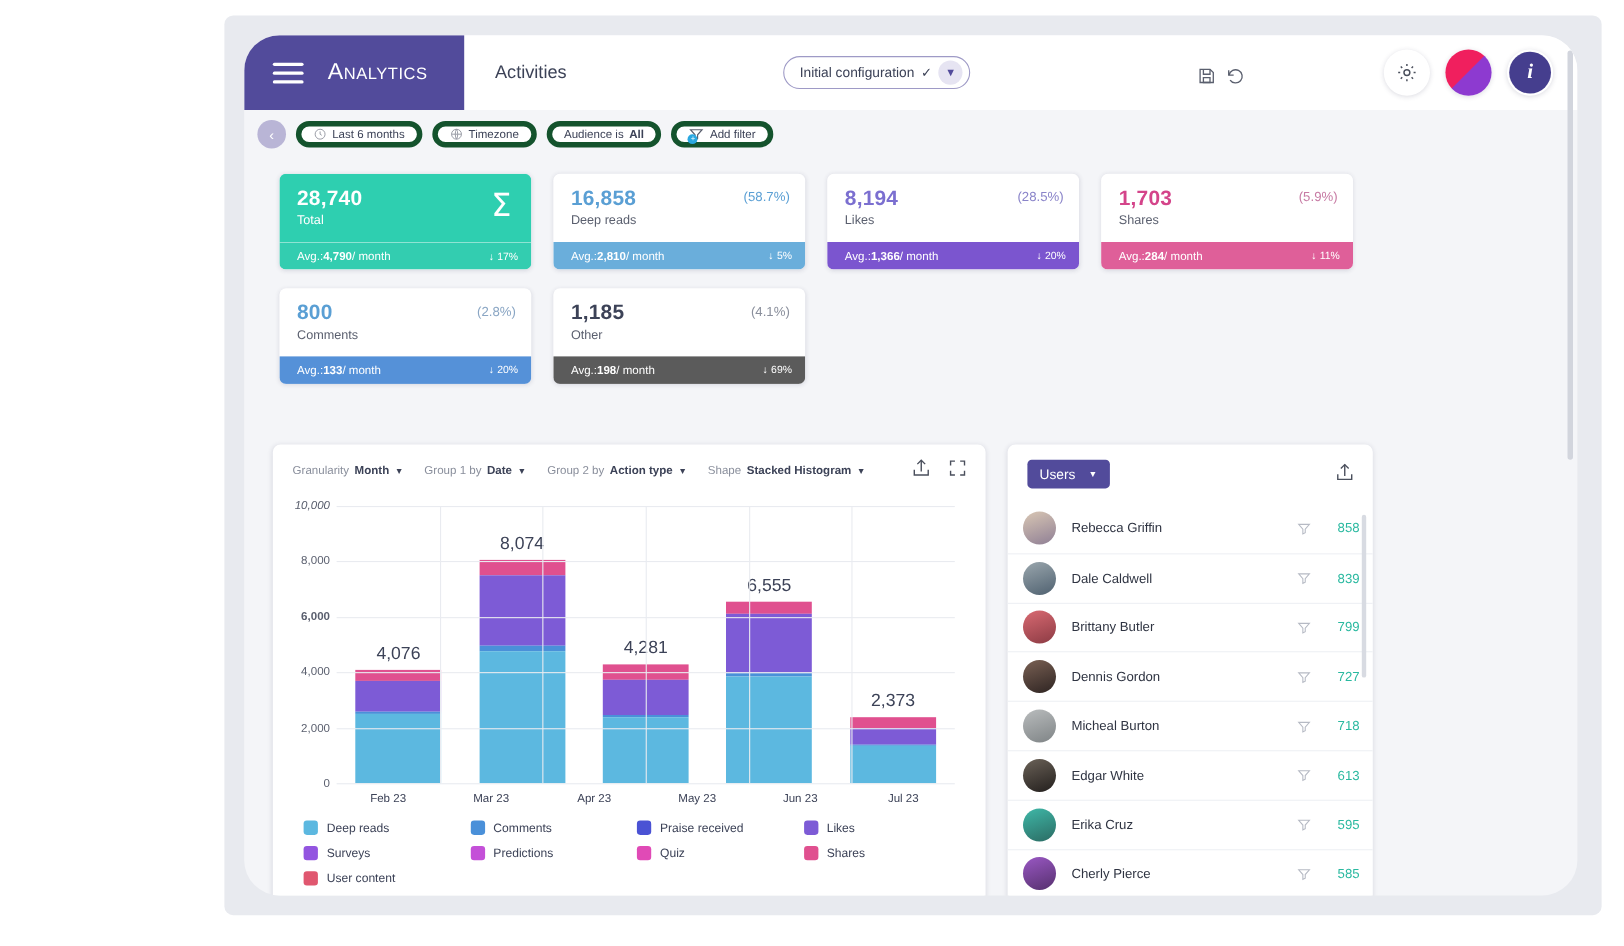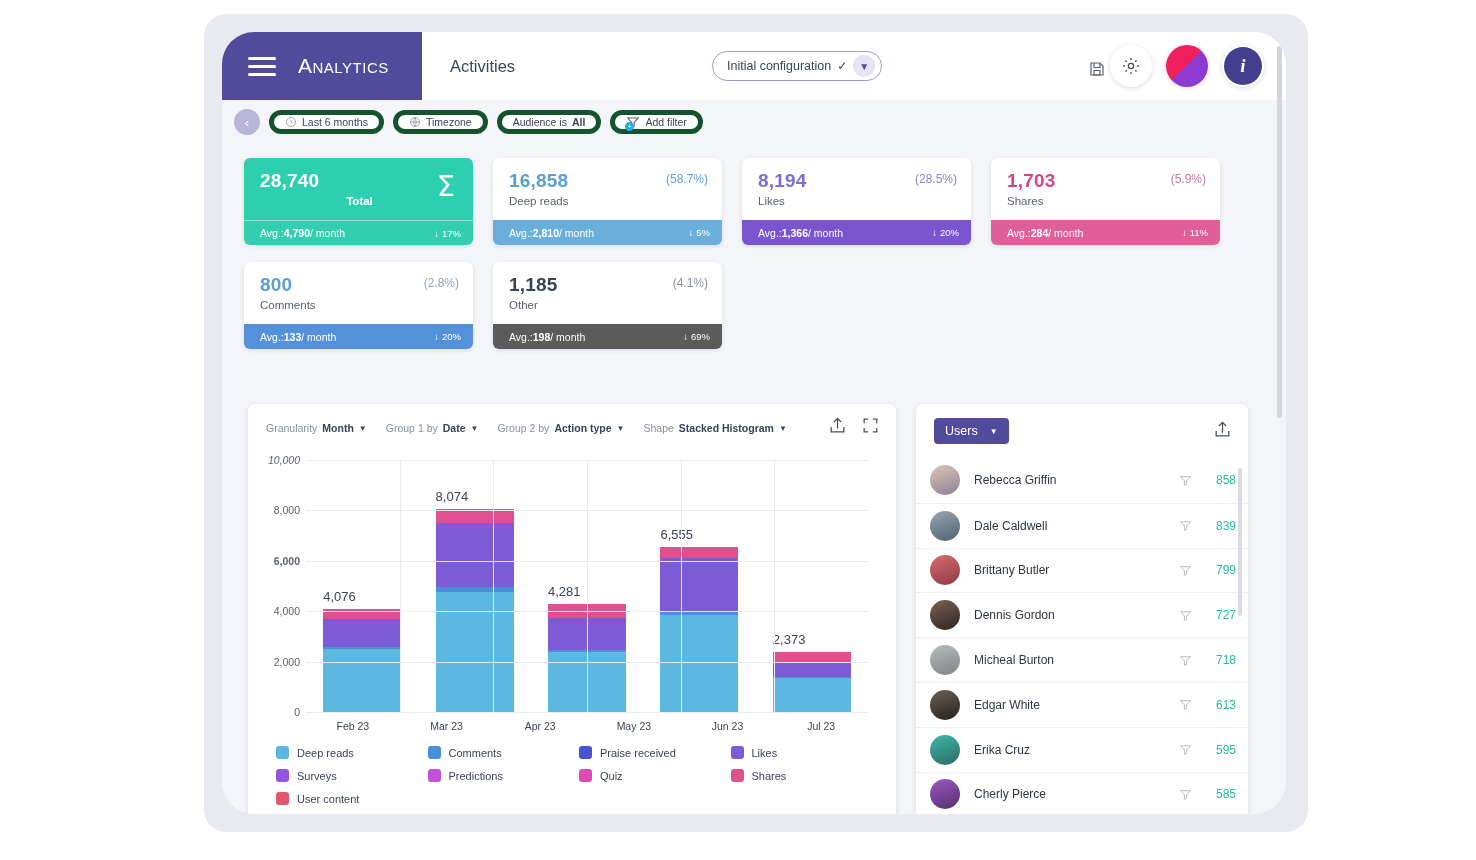--- a/index.html
+++ b/index.html
@@ -7,23 +7,23 @@
     width: 1476px; height: 860px;
     background: #ffffff;
     font-family: "Liberation Sans", sans-serif;
     overflow: hidden;
   }
 
   
   .device {
     position: absolute;
     left: 204px; top: 14px;
-    width: 1104px; height: 818px;
+    width: 1252px; height: 818px;
     background: #e8eaef;
-    border-radius: 22px;
+    border-radius: 8px;
     padding: 18px 22px 18px 18px;
   }
   .device-inner {
     position: relative;
     width: 100%; height: 100%;
     background: #f4f5f8;
     border-radius: 32px;
     overflow: hidden;
   }
 
@@ -103,41 +103,41 @@
   .chip .ci { width: 12px; height: 12px; opacity: .62; }
   .chip .ci svg { width: 100%; height: 100%; display: block; }
   .chip .plus-filter { width: 14px; height: 14px; position: relative; opacity: 1; }
   .plus-badge {
     position: absolute; left: -1px; bottom: -2px;
     width: 9px; height: 9px; border-radius: 50%; background: #2aa8e0;
     color: #fff; font-size: 7px; line-height: 9px; text-align: center;
   }
 
   
-  .kpi-grid { position: absolute; left: 22px; top: 126px; width: 1006px; }
+  .kpi-grid { position: absolute; left: 32px; top: 126px; width: 1006px; }
   .kpi-row { display: flex; gap: 20px; margin-bottom: 17px; }
   .kpi-card {
     width: 229px; border-radius: 6px; overflow: hidden;
     box-shadow: 0 1px 4px rgba(40,40,80,.13); background: #fff;
   }
   .kpi-top { position: relative; height: 62px; padding: 12px 14px 0 16px; }
   .kpi-value { font-size: 19px; font-weight: 700; letter-spacing: .2px; }
   .kpi-label { font-size: 11.5px; color: #5a5f6e; margin-top: 3px; }
   .kpi-pct { position: absolute; right: 14px; top: 14px; font-size: 12px; }
   .kpi-sigma { position: absolute; right: 18px; top: 11px; font-size: 29px; color: #fff; font-family: "DejaVu Sans", sans-serif; }
   .kpi-bottom {
     height: 25px; display: flex; align-items: center;
     padding: 0 12px 0 16px; color: #fff; font-size: 10.5px;
   }
   .kpi-bottom b { font-weight: 700; }
   .kpi-trend { margin-left: auto; font-size: 9.5px; display: flex; align-items: center; gap: 3px; }
 
   .kpi-card.total .kpi-top { background: #2ecfb0; }
   .kpi-card.total .kpi-value, .kpi-card.total .kpi-label { color: #fff; }
-  .kpi-card.total .kpi-label { font-weight: 700; text-align: center; }
+  .kpi-card.total .kpi-label { font-weight: 400; }
   .kpi-card.total .kpi-bottom { background: #33cdb0; border-top: 1px solid rgba(255,255,255,.45); }
 
   
   .chart-panel {
     position: absolute; left: 26px; top: 372px;
     width: 648px; height: 422px;
     background: #fff; border-radius: 7px; box-shadow: 0 1px 5px rgba(40,40,80,.13);
   }
   .chart-toolbar {
     position: relative; height: 48px; display: flex; align-items: center;
@@ -158,21 +158,21 @@
   }
   .plot-area { position: absolute; left: 58px; top: 8px; right: 28px; height: 252px; }
   .gridline { position: absolute; left: 0; right: 0; height: 1px; background: #e9ebf0; }
   .vgrid { position: absolute; top: 0; bottom: 0; width: 1px; background: #e9ebf0; }
   .bars { position: absolute; left: 0; right: 0; bottom: 0; top: 0; display: flex; }
   .bar-col { flex: 1; position: relative; display: flex; justify-content: center; align-items: flex-end; }
   .bar { width: 78px; position: relative; display: flex; flex-direction: column-reverse; }
   .seg { width: 100%; }
   .bar-total {
     position: absolute; bottom: 100%; left: 0; width: 100%;
-    font-size: 13px; color: #3c4257; padding-bottom: 5px; white-space: nowrap;
+    text-align: center; font-size: 16px; color: #3c4257; padding-bottom: 5px; white-space: nowrap;
   }
   .x-axis { position: absolute; left: 58px; right: 28px; top: 268px; display: flex; }
   .x-tick { flex: 1; text-align: center; font-size: 10.5px; color: #3c4257; }
 
   .legend {
     position: absolute; left: 28px; top: 342px; right: 14px;
     display: flex; flex-wrap: wrap; row-gap: 10px;
   }
   .legend-item { width: 25%; display: flex; align-items: center; gap: 8px; font-size: 11px; color: #3c4257; cursor: pointer; }
   .swatch { width: 13px; height: 13px; border-radius: 3px; flex: 0 0 auto; }

